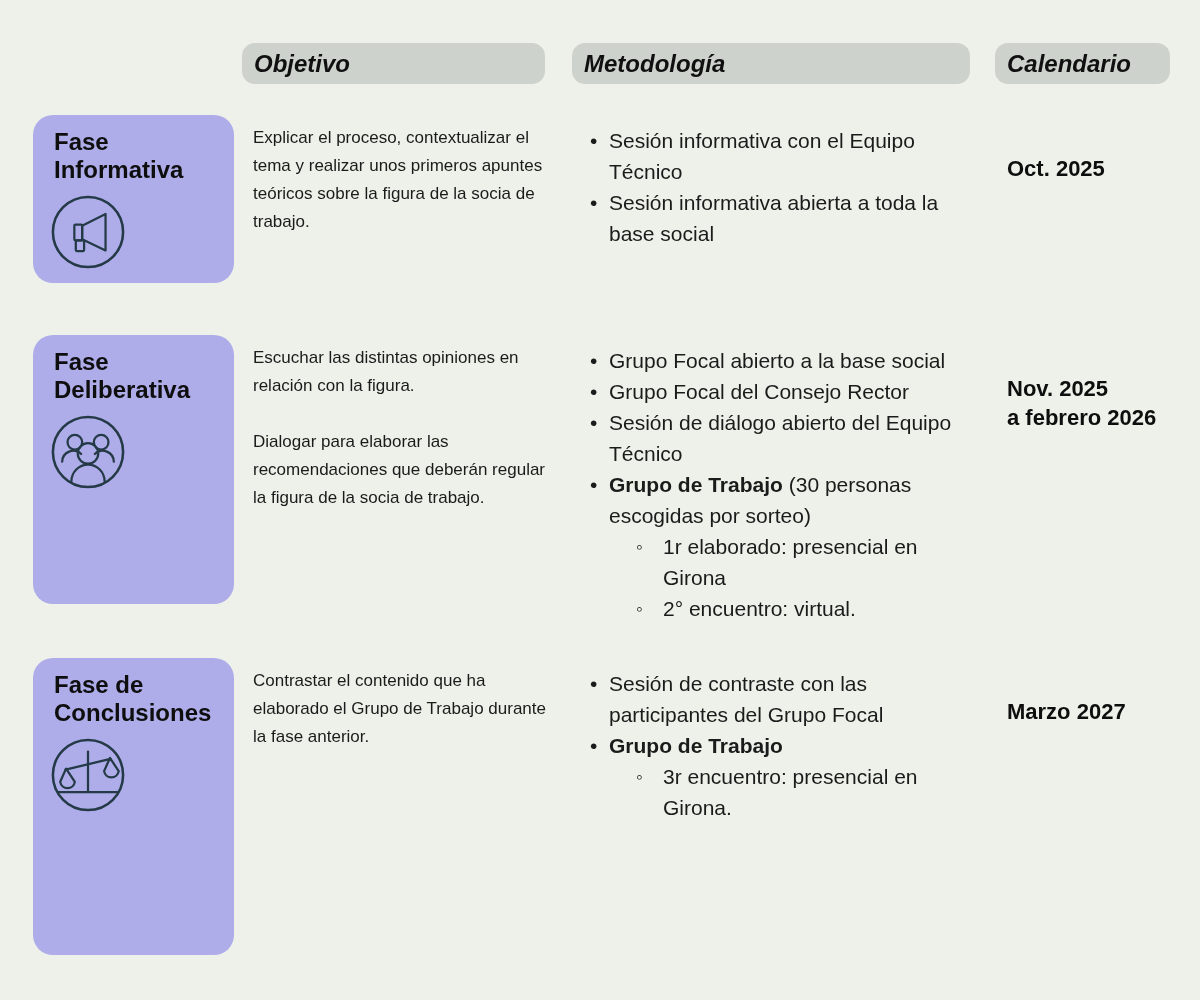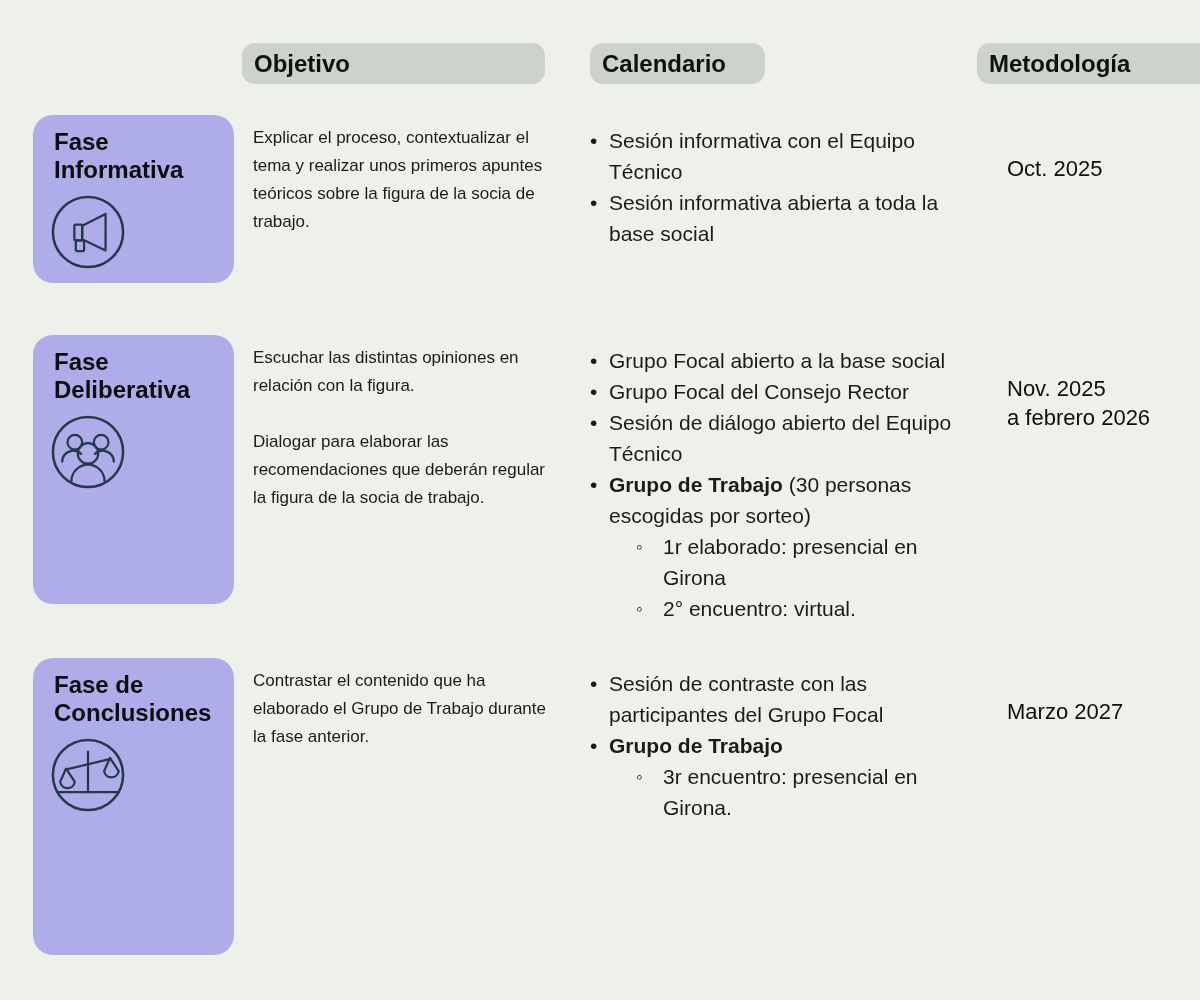--- a/index.html
+++ b/index.html
@@ -17,21 +17,21 @@
     grid-template-rows:72px 220px 323px auto;
     padding:43px 0 0 33px;
     box-sizing:border-box;
   }
   
   .pill {
     height:41px; box-sizing:border-box;
     background:#cdd2cc; border-radius:13px;
     display:flex; align-items:center;
     padding-left:12px;
-    font-weight:700; font-size:24px; color:#101010;
+    font-weight:700; font-size:24px; color:#101010;font-style:italic;
   }
   .pill-obj { margin-left:14px; width:303px; }
   .pill-met { margin-left:27px; width:398px; }
   .pill-cal { margin-left:45px; width:175px; }
 
   
   .phase-box {
     width:201px; box-sizing:border-box;
     background:#aeadea; border-radius:20px;
   }
@@ -56,44 +56,44 @@
   .met-cell { padding:10px 0 0 45px; font-size:21px; line-height:31px; }
   .bullet { display:flex; width:372px; }
   .marker { flex:0 0 19px; }
   .bullet.sub { margin-left:46px; width:326px; }
   .bullet.sub .marker { flex:0 0 27px; font-size:19px; }
   .btext b { font-weight:700; }
 
   
   .cal-cell {
     padding:10px 18px 0 57px;
-    font-weight:400; font-size:22px; line-height:29px;
+    font-weight:700; font-size:22px; line-height:29px;
     color:#0e0e0e; white-space:pre-line;
   }
 </style>
 </head>
 <body>
 
 <div class="canvas">
   <div class="grid">
 
     <div></div>
     <div>
       <div class="pill pill-obj">
         <span>Objetivo</span>
       </div>
     </div>
     <div>
+      <div class="pill pill-met">
+        <span>Metodología</span>
+      </div>
+    </div>
+    <div>
       <div class="pill pill-cal">
         <span>Calendario</span>
-      </div>
-    </div>
-    <div>
-      <div class="pill pill-met">
-        <span>Metodología</span>
       </div>
     </div>
 
     <div>
       <div class="phase-box h1">
         <div class="phase-title">Fase
 Informativa</div>
         <svg class="phase-icon" viewBox="0 0 80 80" aria-hidden="true">
           <circle class="ring" cx="40" cy="40" r="36"></circle>
           <path d="M34 33.5 L58 21.5 L58 59 L34 47.5 Z"></path>

